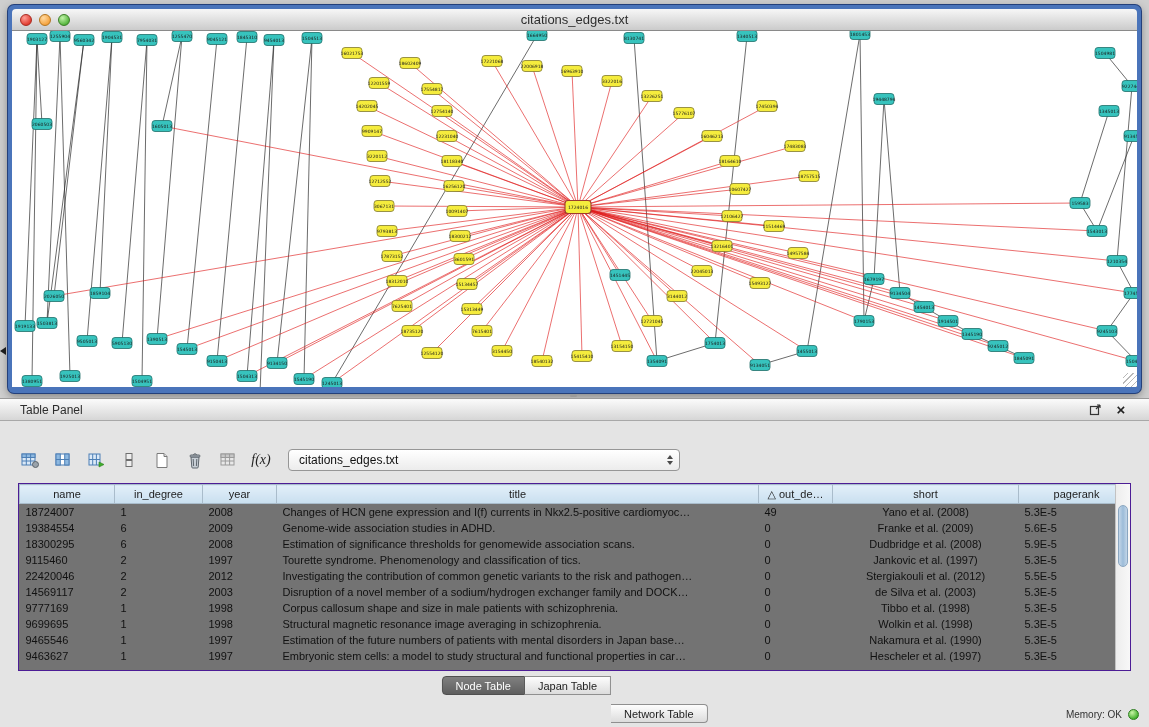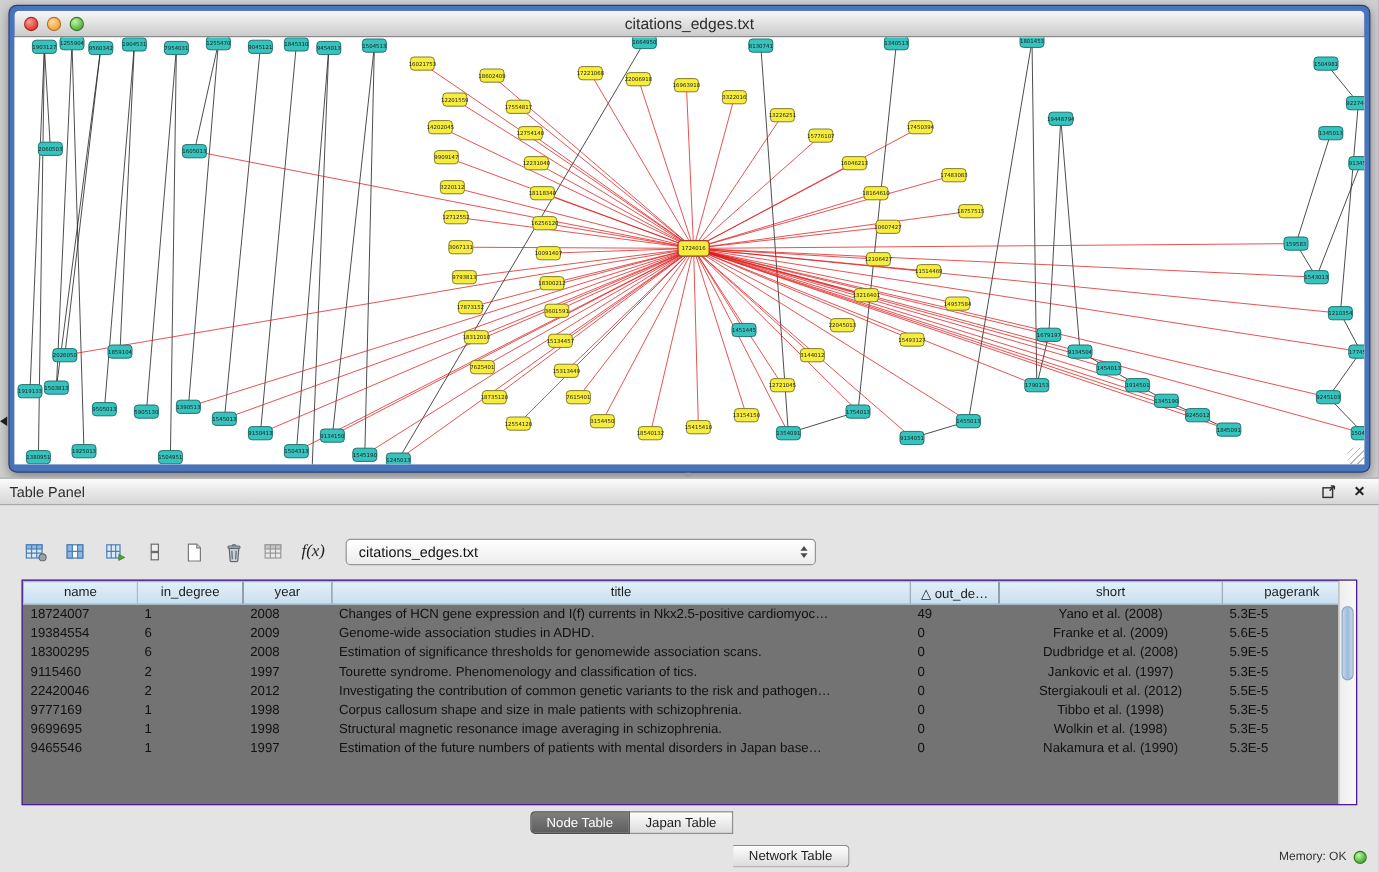--- a/index.html
+++ b/index.html
@@ -56,21 +56,21 @@
   }
 
   
   .table-panel {
     position:absolute; left:0; top:398px; width:1149px; height:329px;
     background:#e4e4e4; border-top:1px solid #9a9a9a;
   }
   .panel-header {
     height:22px; background:linear-gradient(#fbfbfb,#d6d6d6);
     border-bottom:1px solid #a8a8a8;
-    display:flex; align-items:center; padding:0 8px; gap:10px;
+    display:flex; align-items:center; padding:0 20px; gap:10px;
   }
   .panel-title { font-size:12px; color:#2d2d2d; flex:1; }
   .hdr-btn { width:16px; height:16px; display:flex; align-items:center; justify-content:center; cursor:default; }
   .close-x { font-size:15px; font-weight:bold; color:#222; line-height:14px; }
 
   .toolbar {
     position:absolute; left:18px; top:50px; height:26px;
     display:flex; gap:9px;
   }
   .tool-btn { width:24px; height:22px; display:flex; align-items:center; justify-content:center; border-radius:3px; }
@@ -854,20 +854,29 @@
             <tr>
               <td class="col0">22420046</td>
               <td class="col1">2</td>
               <td class="col2">2012</td>
               <td class="col3">Investigating the contribution of common genetic variants to the risk and pathogen…</td>
               <td class="col4">0</td>
               <td class="col5">Stergiakouli et al. (2012)</td>
               <td class="col6">5.5E-5</td>
             </tr>
             <tr>
+              <td class="col0">14569117</td>
+              <td class="col1">2</td>
+              <td class="col2">2003</td>
+              <td class="col3">Disruption of a novel member of a sodium/hydrogen exchanger family and DOCK…</td>
+              <td class="col4">0</td>
+              <td class="col5">de Silva et al. (2003)</td>
+              <td class="col6">5.3E-5</td>
+            </tr>
+            <tr>
               <td class="col0">9777169</td>
               <td class="col1">1</td>
               <td class="col2">1998</td>
               <td class="col3">Corpus callosum shape and size in male patients with schizophrenia.</td>
               <td class="col4">0</td>
               <td class="col5">Tibbo et al. (1998)</td>
               <td class="col6">5.3E-5</td>
             </tr>
             <tr>
               <td class="col0">9699695</td>
@@ -880,20 +889,29 @@
             </tr>
             <tr>
               <td class="col0">9465546</td>
               <td class="col1">1</td>
               <td class="col2">1997</td>
               <td class="col3">Estimation of the future numbers of patients with mental disorders in Japan base…</td>
               <td class="col4">0</td>
               <td class="col5">Nakamura et al. (1990)</td>
               <td class="col6">5.3E-5</td>
             </tr>
+            <tr>
+              <td class="col0">9463627</td>
+              <td class="col1">1</td>
+              <td class="col2">1997</td>
+              <td class="col3">Embryonic stem cells: a model to study structural and functional properties in car…</td>
+              <td class="col4">0</td>
+              <td class="col5">Hescheler et al. (1997)</td>
+              <td class="col6">5.3E-5</td>
+            </tr>
           </tbody>
       </table>
     </div>
     <div class="vscroll">
       <div class="vthumb"></div>
     </div>
   </div>
 
   <div class="tabs">
     <button class="tab active">Node Table</button>

